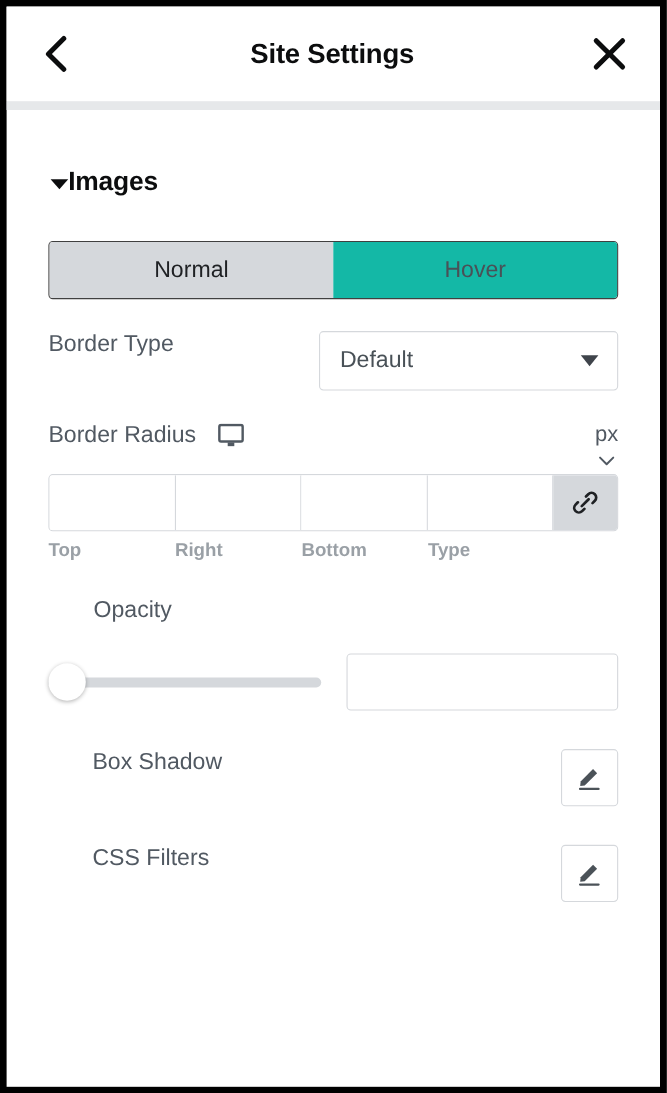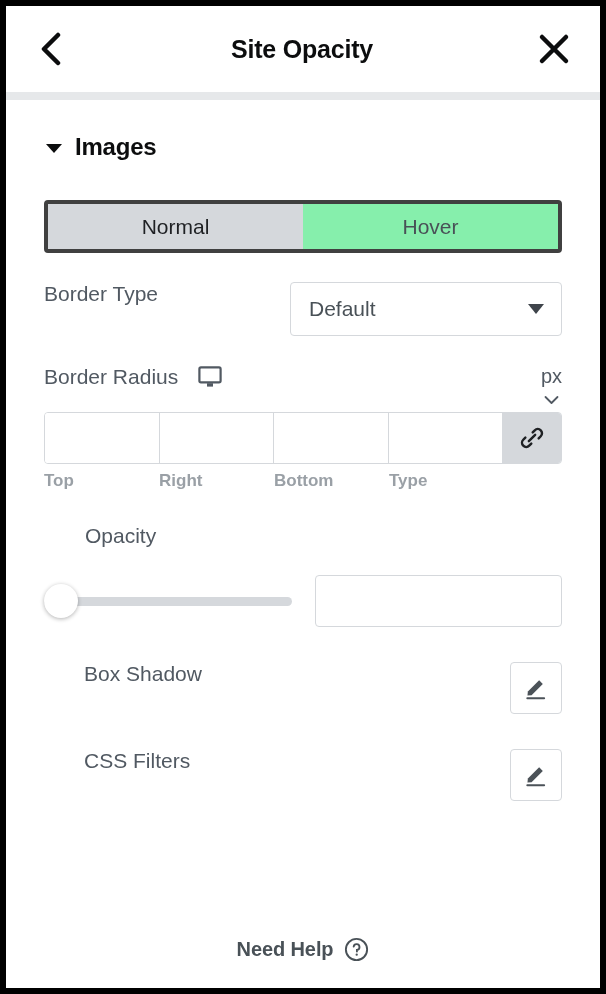--- a/index.html
+++ b/index.html
@@ -51,22 +51,21 @@
   
   .body {
     flex: 1 1 auto;
     padding: 0 0 0 0;
     position: relative;
   }
 
   .section-head {
     display: flex;
     align-items: center;
-    gap: 13px;
-    padding: 33px 0 0 40px;
+    padding: 52px 0 0 40px;
     cursor: pointer;
   }
   .caret-down {
     width: 0; height: 0;
     border-left: 8px solid transparent;
     border-right: 8px solid transparent;
     border-top: 9px solid #0c0d0e;
     margin-top: 3px;
   }
   .section-title {
@@ -74,33 +73,33 @@
     font-weight: bold;
     color: #0c0d0e;
     letter-spacing: -0.2px;
   }
 
   
   .tabs {
     margin: 39px 38px 0 38px;
     height: 53px;
     display: flex;
-    border: 4px solid #404040;
+    border: 1px solid #404040;
     border-radius: 4px;
     overflow: hidden;
   }
   .tab {
     flex: 1 1 50%;
     display: flex;
     align-items: center;
     justify-content: center;
     font-size: 21px;
     color: #495157;
     cursor: pointer;
-    background: #86efac;
+    background: #14b8a6;
   }
   .tab.active {
     background: #d5d8dc;
     color: #1f2124;
   }
 
   
   .row {
     display: flex;
     align-items: flex-start;
@@ -297,21 +296,21 @@
 <body>
 
 <div class="panel">
 
   <div class="header">
     <div class="hdr-btn">
       <svg width="22" height="34" viewBox="0 0 22 34">
         <path d="M19 3 L5 17 L19 31" fill="none" stroke="#0c0d0e" stroke-width="4.5" stroke-linecap="round" stroke-linejoin="round"></path>
       </svg>
     </div>
-    <div class="hdr-title">Site Opacity</div>
+    <div class="hdr-title">Site Settings</div>
     <div class="hdr-btn">
       <svg width="32" height="32" viewBox="0 0 32 32">
         <path d="M4 4 L28 28 M28 4 L4 28" fill="none" stroke="#0c0d0e" stroke-width="4.5" stroke-linecap="round"></path>
       </svg>
     </div>
   </div>
   <div class="hdr-divider"></div>
 
   <div class="body">
 
@@ -395,22 +394,14 @@
       <div class="edit-btn">
         <svg width="26" height="26" viewBox="0 0 24 24">
           <path d="M4.5 15.2 L14.9 4.8 L18.3 8.2 L7.9 18.6 L4.1 19.0 Z" fill="#4b5258"></path>
           <path d="M4 21.4 L19.5 21.4" fill="none" stroke="#4b5258" stroke-width="1.9" stroke-linecap="round"></path>
         </svg>
       </div>
     </div>
 
   </div>
 
-  <div class="footer">
-    <span class="footer-text">Need Help</span>
-    <svg width="25" height="25" viewBox="0 0 24 24">
-      <circle cx="12" cy="12" r="10.2" fill="none" stroke="#495157" stroke-width="1.8"></circle>
-      <path d="M9.3 9.2 a2.8 2.8 0 1 1 3.1 3.2 v1.5" fill="none" stroke="#495157" stroke-width="1.8" stroke-linecap="round"></path>
-      <circle cx="12.2" cy="17" r="1.1" fill="#495157"></circle>
-    </svg>
-  </div>
 
 </div>
 
 </body></html>

